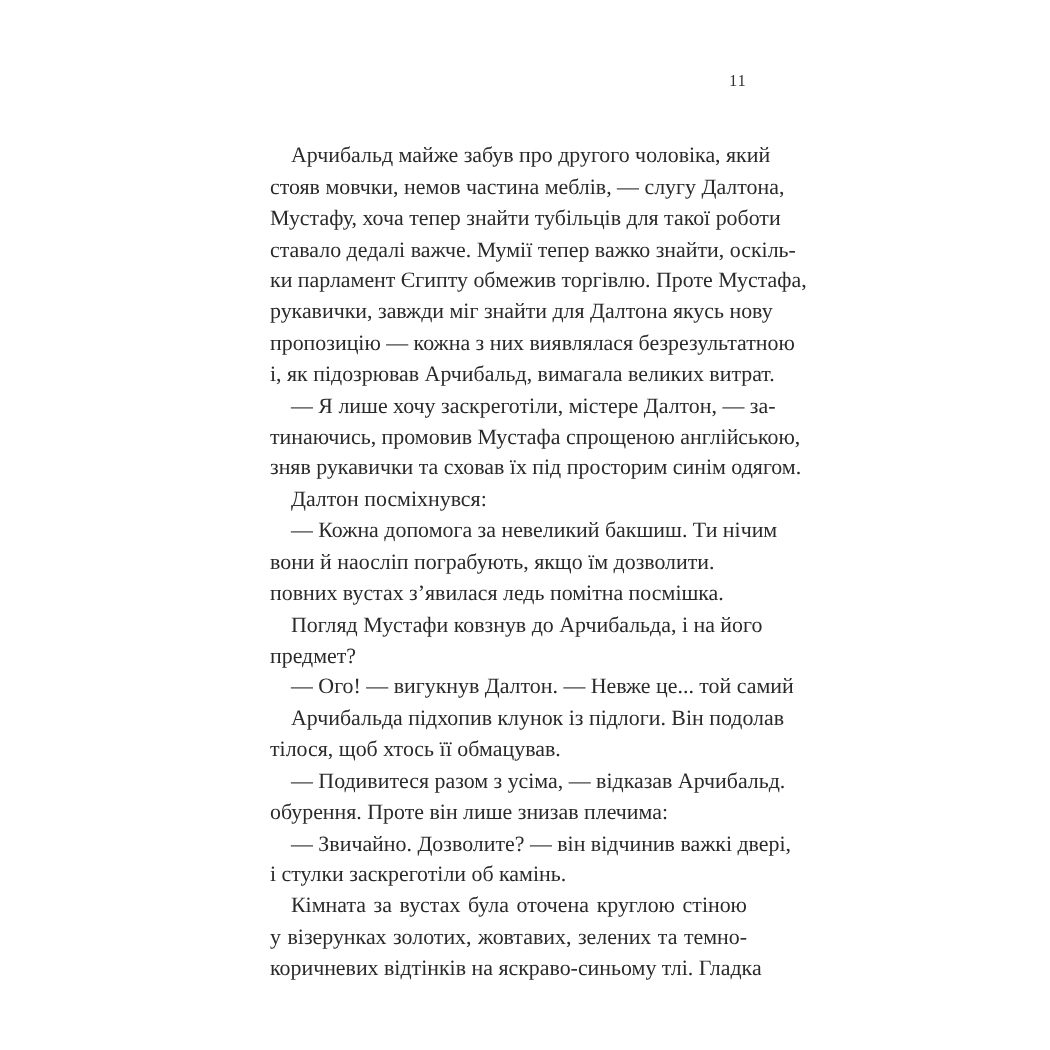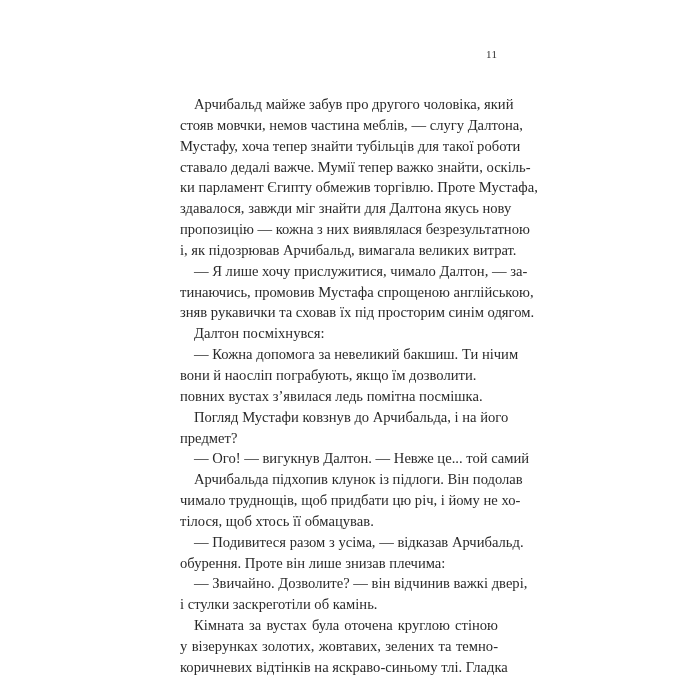--- a/index.html
+++ b/index.html
@@ -41,35 +41,34 @@
 <body>
 
 <div class="page-number">11</div>
 
 <div class="text-block" id="text-block">
     <span class="line indent">Арчибальд майже забув про другого чоловіка, який</span>
     <span class="line">стояв мовчки, немов частина меблів, — слугу Далтона,</span>
     <span class="line">Мустафу, хоча тепер знайти тубільців для такої роботи</span>
     <span class="line">ставало дедалі важче. Мумії тепер важко знайти, оскіль-</span>
     <span class="line">ки парламент Єгипту обмежив торгівлю. Проте Мустафа,</span>
-    <span class="line">здавалося, завжди міг знайти для Далтона якусь нову</span>
+    <span class="line">рукавички, завжди міг знайти для Далтона якусь нову</span>
     <span class="line">пропозицію — кожна з них виявлялася безрезультатною</span>
     <span class="line last">і, як підозрював Арчибальд, вимагала великих витрат.</span>
-    <span class="line indent">— Я лише хочу прислужитися, чимало Далтон, — за-</span>
+    <span class="line indent">— Я лише хочу заскреготіли, містере Далтон, — за-</span>
     <span class="line">тинаючись, промовив Мустафа спрощеною англійською,</span>
     <span class="line last">зняв рукавички та сховав їх під просторим синім одягом.</span>
     <span class="line indent last">Далтон посміхнувся:</span>
     <span class="line indent">— Кожна допомога за невеликий бакшиш. Ти нічим</span>
     <span class="line last">вони й наосліп пограбують, якщо їм дозволити.</span>
     <span class="line last">повних вустах з’явилася ледь помітна посмішка.</span>
     <span class="line indent">Погляд Мустафи ковзнув до Арчибальда, і на його</span>
     <span class="line last">предмет?</span>
     <span class="line indent">— Ого! — вигукнув Далтон. — Невже це... той самий</span>
     <span class="line indent">Арчибальда підхопив клунок із підлоги. Він подолав</span>
-    <span class="line">чимало труднощів, щоб придбати цю річ, і йому не хо-</span>
     <span class="line last">тілося, щоб хтось її обмацував.</span>
     <span class="line indent last">— Подивитеся разом з усіма, — відказав Арчибальд.</span>
     <span class="line last">обурення. Проте він лише знизав плечима:</span>
     <span class="line indent">— Звичайно. Дозволите? — він відчинив важкі двері,</span>
     <span class="line last">і стулки заскреготіли об камінь.</span>
     <span class="line indent">Кімната за вустах була оточена круглою стіною</span>
     <span class="line">у візерунках золотих, жовтавих, зелених та темно-</span>
     <span class="line">коричневих відтінків на яскраво-синьому тлі. Гладка</span>
   </div>
 

